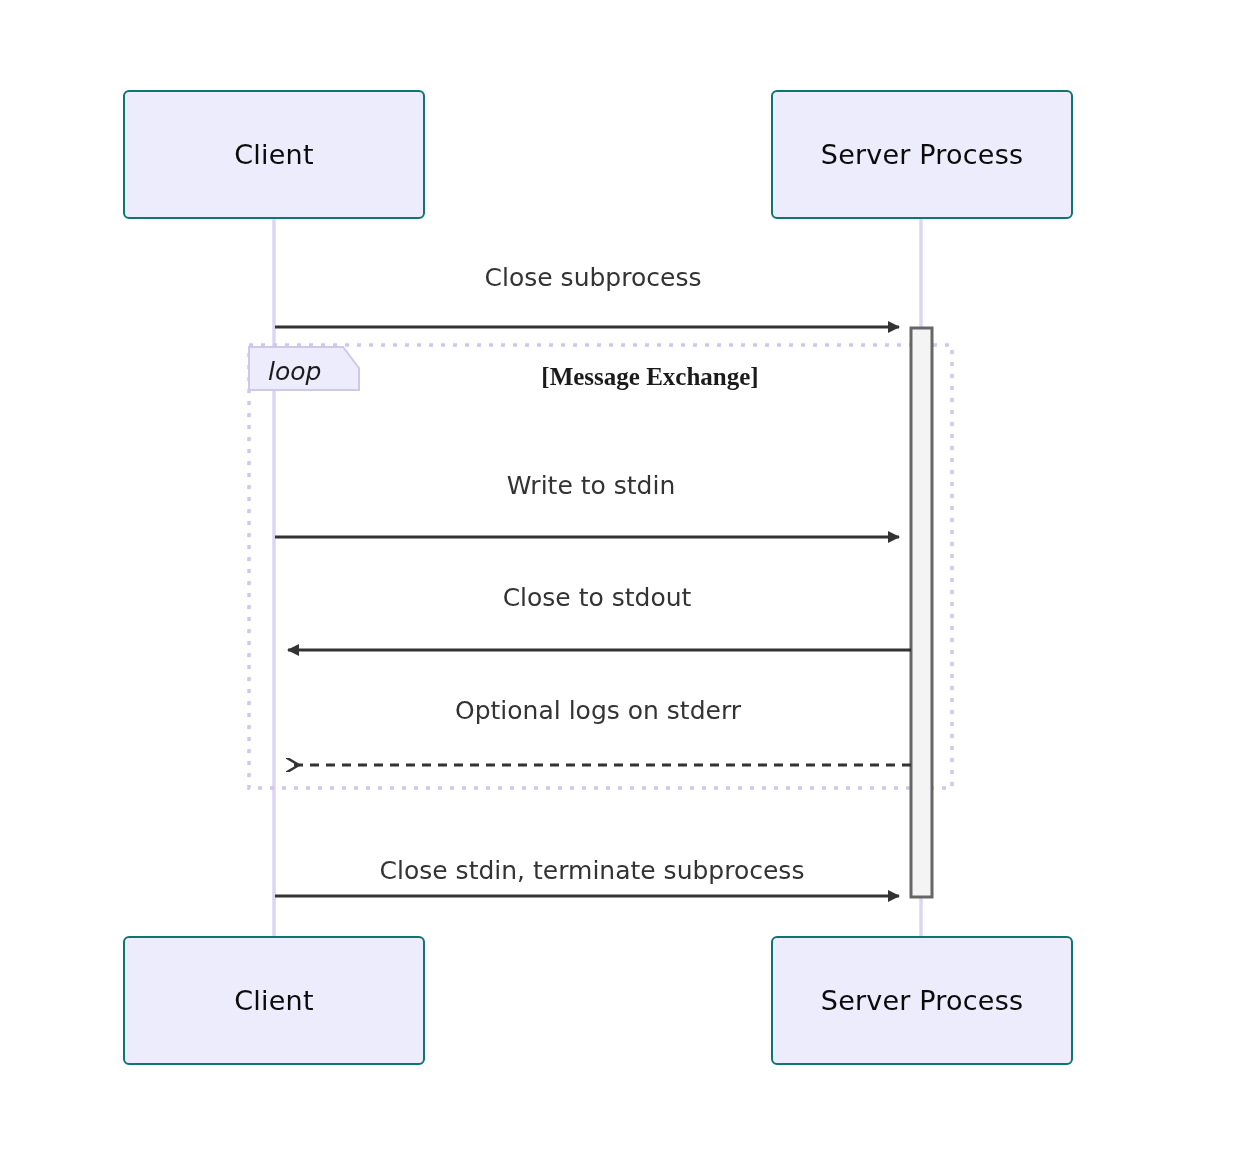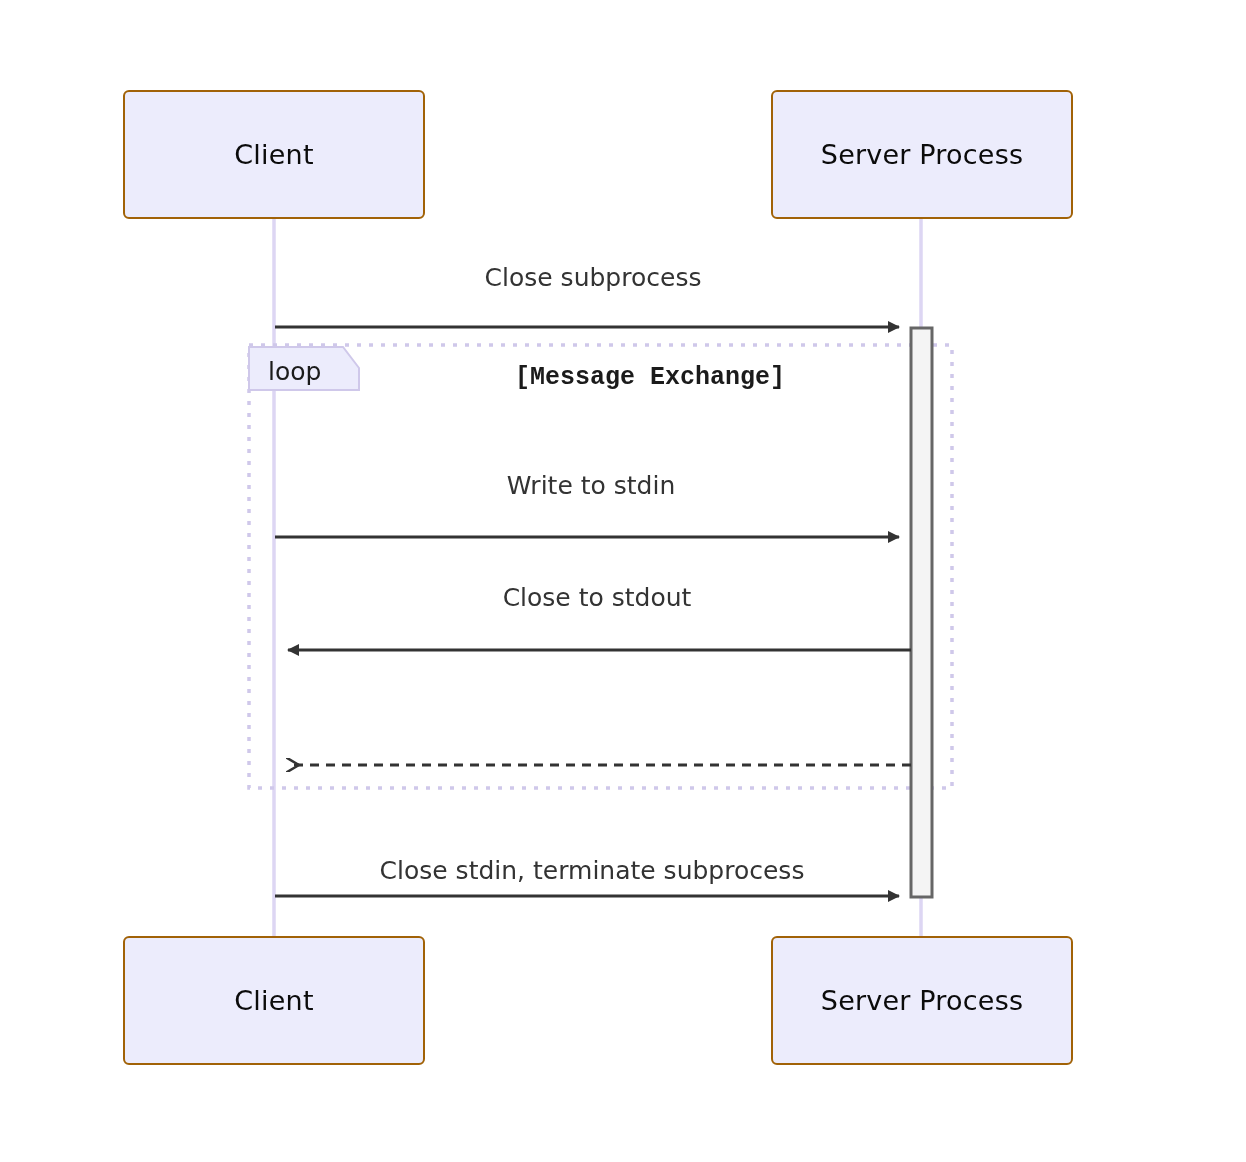--- a/index.html
+++ b/index.html
@@ -19,21 +19,21 @@
     position: absolute;
     top: 0;
     left: 0;
     width: 1246px;
     height: 1162px;
   }
   .actor-box {
     position: absolute;
     box-sizing: border-box;
     background: #ececfc;
-    border: 2px solid #a16207;
+    border: 2px solid #0f766e;
     border-radius: 6px;
     display: flex;
     align-items: center;
     justify-content: center;
   }
   .actor-label {
     font-family: "DejaVu Sans", sans-serif;
     font-size: 27px;
     color: #0b0b0b;
     letter-spacing: 0.2px;
@@ -42,21 +42,21 @@
     position: absolute;
     font-family: "DejaVu Sans", sans-serif;
     font-size: 25px;
     color: #333333;
     white-space: nowrap;
     transform: translateX(-50%);
     text-align: center;
   }
   .loop-title {
     position: absolute;
-    font-family: Liberation Mono, monospace;
+    font-family: Liberation Serif, serif;
     font-size: 25px;
     font-weight: bold;
     color: #1b1b1b;
     white-space: nowrap;
     transform: translateX(-50%);
   }
   .loop-tag-text {
     position: absolute;
     font-family: "DejaVu Sans", sans-serif;
     font-size: 25px;
@@ -111,26 +111,27 @@
   </div>
 
   <div class="actor-box" style="left:123px; top:936px; width:302px; height:129px;">
     <span class="actor-label">Client</span>
   </div>
 
   <div class="actor-box" style="left:771px; top:936px; width:302px; height:129px;">
     <span class="actor-label">Server Process</span>
   </div>
 
-  <span class="loop-tag-text" style="left:268px; top:357px;">loop</span>
+  <span class="loop-tag-text" style="left:268px; top:357px;font-style:italic;">loop</span>
 
   <span class="loop-title" style="left:650px; top:363px;">[Message Exchange]</span>
 
   <span class="msg-label" style="left:593px; top:263px;">Close subprocess</span>
 
   <span class="msg-label" style="left:591px; top:471px;">Write to stdin</span>
 
   <span class="msg-label" style="left:597px; top:583px;">Close to stdout</span>
 
+  <span class="msg-label" style="left:598px; top:696px;">Optional logs on stderr</span>
 
   <span class="msg-label" style="left:592px; top:856px;">Close stdin, terminate subprocess</span>
 
 </div>
 
 </body></html>

